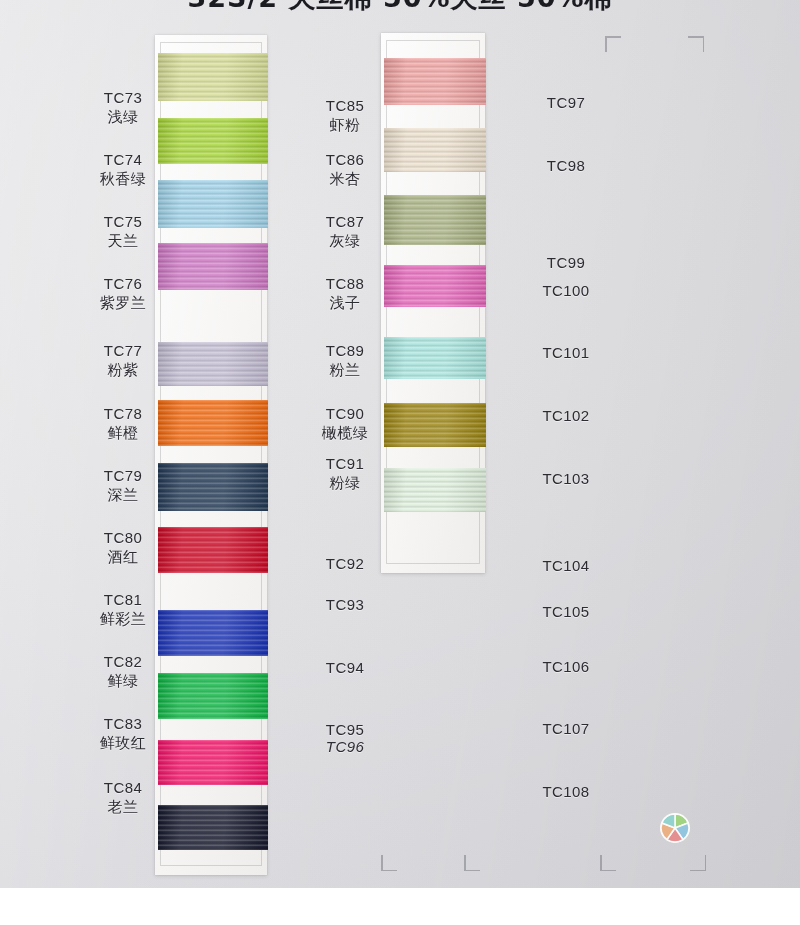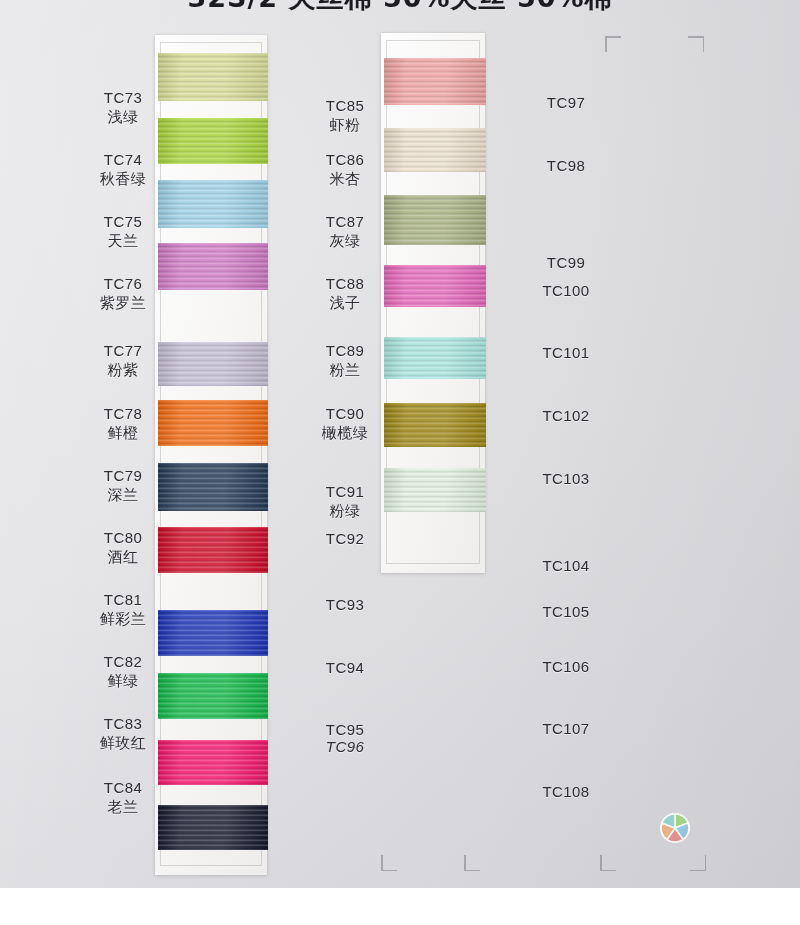--- a/index.html
+++ b/index.html
@@ -257,25 +257,25 @@
       <div class="label col-mid" style="top: 341px;">
         <span class="code">TC89</span>
         <span class="cname">粉兰</span>
       </div>
       <div class="skein" style="left: 384px; width: 102px; top: 403px; height: 44px; background: rgb(157, 134, 20); z-index: 3;"></div>
       <div class="label col-mid" style="top: 404px;">
         <span class="code">TC90</span>
         <span class="cname">橄榄绿</span>
       </div>
       <div class="skein" style="left: 384px; width: 102px; top: 468px; height: 44px; background: rgb(223, 240, 221); z-index: 3;"></div>
-      <div class="label col-mid" style="top: 482px;">
+      <div class="label col-mid" style="top: 454px;">
         <span class="code">TC91</span>
         <span class="cname">粉绿</span>
       </div>
-      <div class="label col-mid" style="top: 529px; text-align: center;">
+      <div class="label col-mid" style="top: 554px; text-align: center;">
         <span class="code">TC92</span>
       </div>
       <div class="label col-mid" style="top: 595px;">
         <span class="code">TC93</span>
       </div>
       <div class="label col-mid" style="top: 658px;">
         <span class="code">TC94</span>
       </div>
       <div class="label col-mid" style="top: 720px; text-align: center;">
         <span class="code">TC95</span>

